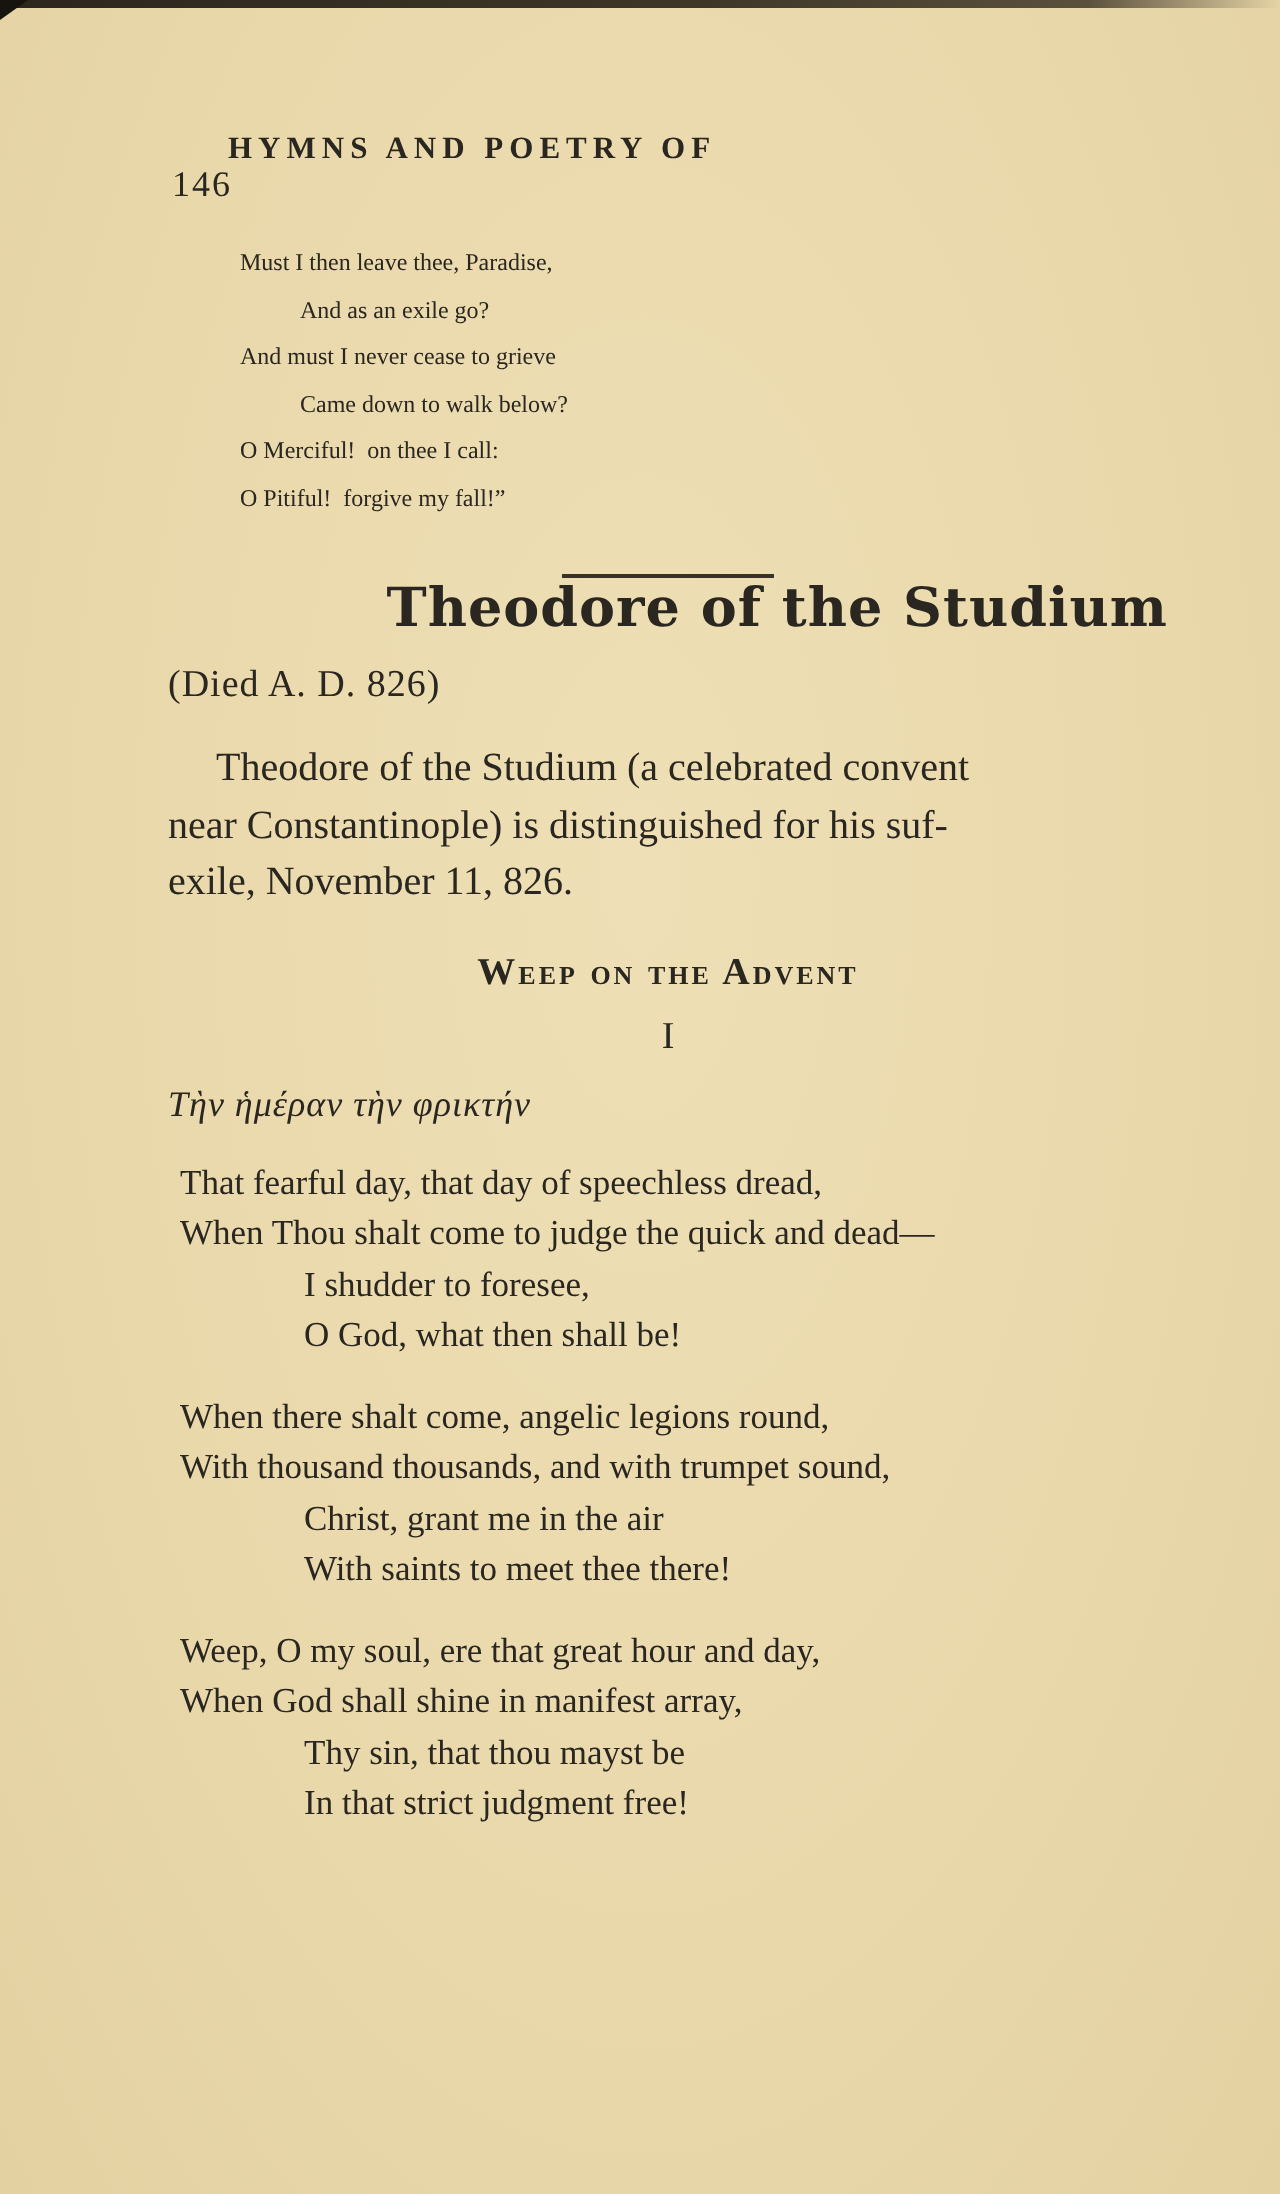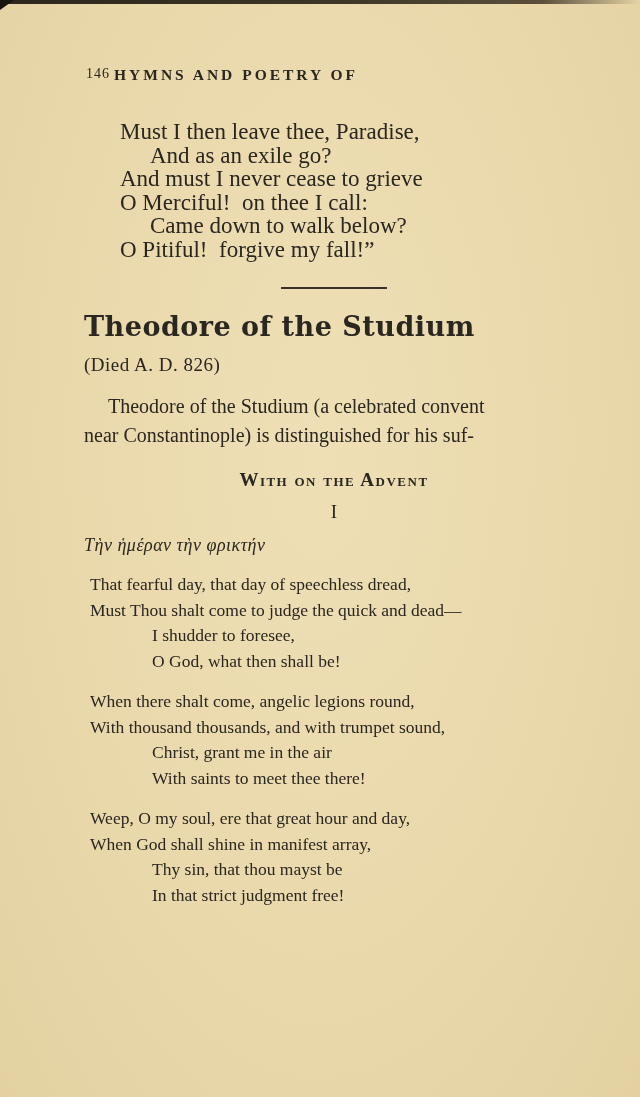--- a/index.html
+++ b/index.html
@@ -34,47 +34,46 @@
     clip-path: polygon(0 0, 100% 0, 0 100%);
   }
   .running-head {
     position: relative;
     height: 22px;
     margin-bottom: 22px;
   }
   .page-number {
     position: absolute;
     left: 2px;
-    top: 0;
-    font-size: 14px;
+    top: 16px;
+    font-size: 18px;
     letter-spacing: 1px;
   }
   .running-title {
     font-size: 15.5px;
     font-weight: bold;
     letter-spacing: 3px;
     padding-left: 30px;
   }
   .opening-poem {
     margin-left: 36px;
-    font-size: 23px;
+    font-size: 12px;
     line-height: 23.5px;
     margin-top: 32px;
   }
   .line { white-space: pre; }
   .ind1 { padding-left: 30px; }
   .divider {
     width: 106px;
     border: none;
     border-top: 2.5px solid #3a3227;
     margin: 26px auto 0 auto;
   }
   .section-title {
-    margin-top: 22px;
-    text-align: left;
+    text-align: right;
     font-family: "DejaVu Serif", "Liberation Serif", serif;
     font-size: 27px;
     font-weight: bold;
     letter-spacing: .5px;
   }
   .section-subtitle {
     margin-top: 12px;
     font-size: 19px;
     letter-spacing: .5px;
   }
@@ -122,43 +121,44 @@
 
   <div class="running-head">
     <span class="page-number">146</span>
     <div class="running-title">HYMNS AND POETRY OF</div>
   </div>
 
   <div class="opening-poem">
     <div class="line">Must I then leave thee, Paradise,</div>
     <div class="line ind1">And as an exile go?</div>
     <div class="line">And must I never cease to grieve</div>
+    <div class="line ind1">Came down to walk below?</div>
     <div class="line">O Merciful!  on thee I call:</div>
-    <div class="line ind1">Came down to walk below?</div>
     <div class="line">O Pitiful!  forgive my fall!”</div>
   </div>
 
   <hr class="divider">
 
   <div class="section-title">Theodore of the Studium</div>
   <div class="section-subtitle">(Died A. D. 826)</div>
 
   <div class="intro-paragraph">
     <div class="line para-first">Theodore of the Studium (a celebrated convent</div>
     <div class="line">near Constantinople) is distinguished for his suf-</div>
+    <div class="line">exile, November 11, 826.</div>
   </div>
 
-  <div class="odes-heading">With on the Advent</div>
+  <div class="odes-heading">Weep on the Advent</div>
   <div class="ode-numeral">I</div>
   <div class="greek-epigraph">Τὴν ἡμέραν τὴν φρικτήν</div>
 
   <div class="stanzas">
     <div class="stanza">
       <div class="line">That fearful day, that day of speechless dread,</div>
-      <div class="line">Must Thou shalt come to judge the quick and dead—</div>
+      <div class="line">When Thou shalt come to judge the quick and dead—</div>
       <div class="line ind2">I shudder to foresee,</div>
       <div class="line ind2">O God, what then shall be!</div>
     </div>
     <div class="stanza">
       <div class="line">When there shalt come, angelic legions round,</div>
       <div class="line">With thousand thousands, and with trumpet sound,</div>
       <div class="line ind2">Christ, grant me in the air</div>
       <div class="line ind2">With saints to meet thee there!</div>
     </div>
     <div class="stanza">

